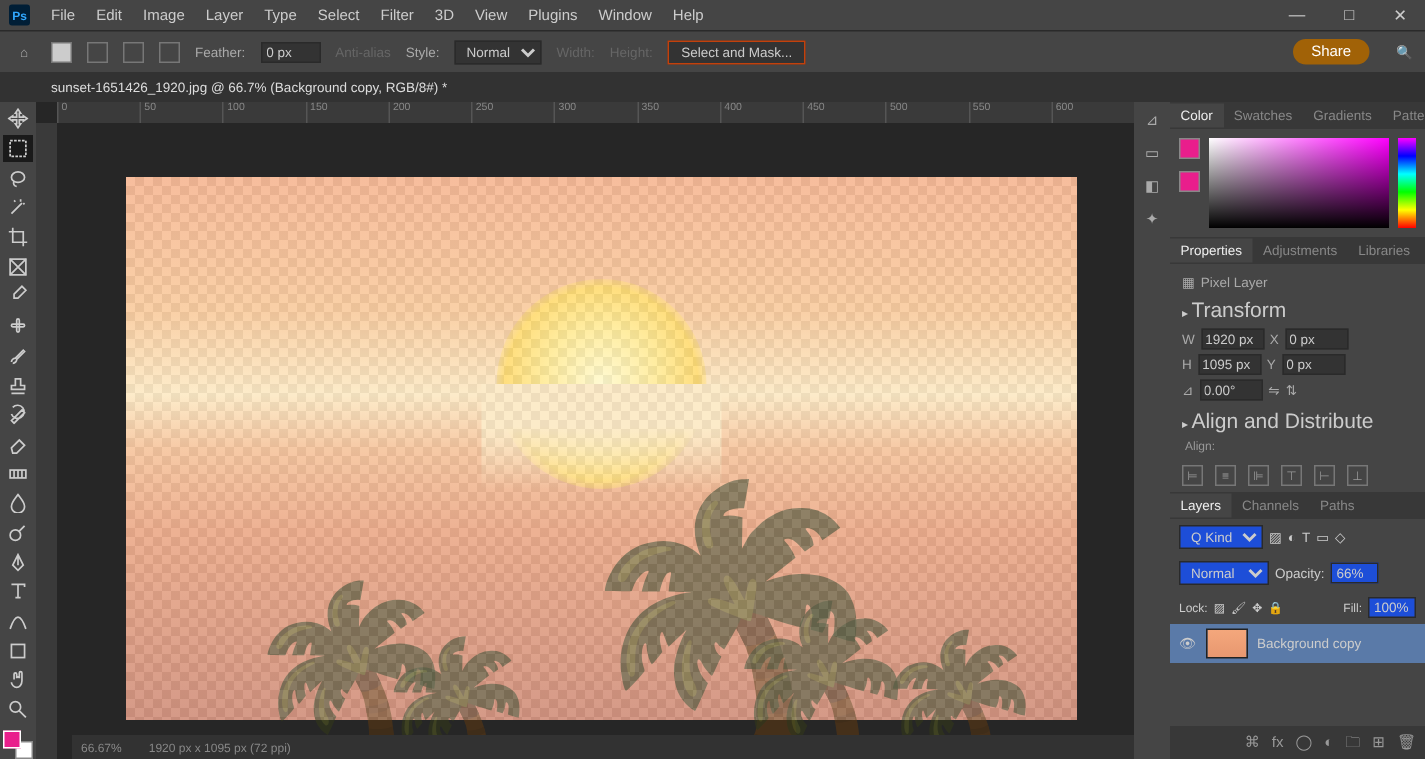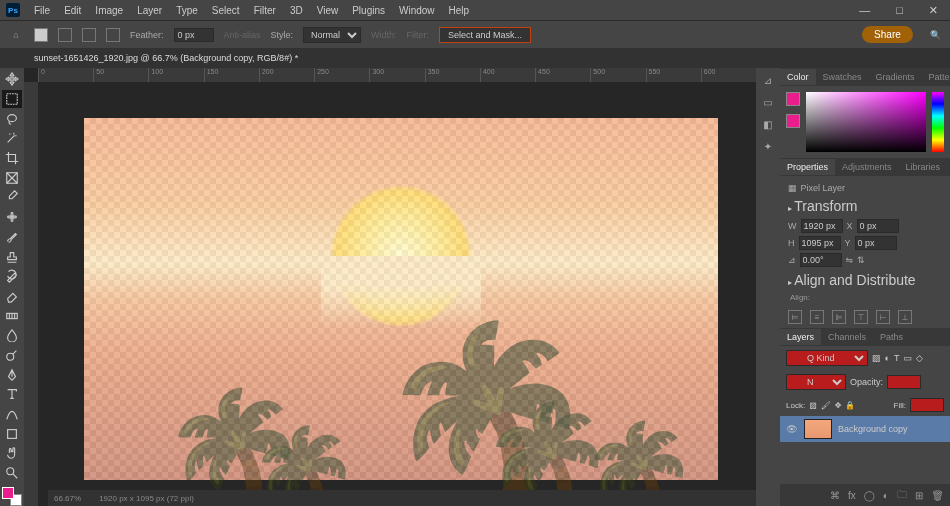--- a/index.html
+++ b/index.html
@@ -51,21 +51,21 @@
 .cp-hue{width:12px;height:60px;background:linear-gradient(to bottom,#f0f,#00f,#0ff,#0f0,#ff0,#f00)}
 .props{padding:4px 8px}
 .props .row{display:flex;align-items:center;gap:4px;margin:3px 0;color:#aaa}
 .props .row input{background:#333;border:1px solid #2a2a2a;color:#ccc;width:42px;font-size:9px;padding:1px 2px}
 .props .hdr{color:#ccc;margin:5px 0;font-size:14px}
 .props .hdr::before{content:"▸ ";font-size:8px}
 .align-row{display:flex;gap:8px;padding:4px 8px;color:#999}
 .align-row span{width:14px;height:14px;border:1px solid #777;display:inline-flex;align-items:center;justify-content:center;font-size:8px}
 .layers-body{flex:1;background:#454545;display:flex;flex-direction:column}
 .layers-ctrl{padding:4px 6px;display:flex;gap:4px;align-items:center;flex-wrap:wrap}
-.layers-ctrl select,.layers-ctrl input{background:#b91c1c;border:1px solid #2a2a2a;color:#ccc;font-size:9px;padding:1px 16px}
+.layers-ctrl select,.layers-ctrl input{background:#1d4ed8;border:1px solid #2a2a2a;color:#ccc;font-size:9px;padding:1px 3px}
 .layer-row{display:flex;align-items:center;padding:3px 6px;gap:6px;background:#5a7aa8}
 .layer-row .eye{width:12px;color:#ccc}
 .layer-row .thumb{width:28px;height:20px;background:linear-gradient(#f4a77c,#e89870);border:1px solid #222}
 .layers-footer{margin-top:auto;height:22px;background:#383838;display:flex;align-items:center;justify-content:flex-end;gap:8px;padding:0 6px;color:#999;font-size:10px}
 .status{position:absolute;bottom:0;left:24px;right:0;height:16px;background:#323232;color:#888;font-size:8px;display:flex;align-items:center;padding:0 6px;gap:18px}
 .maskbtn{background:#333;border:1px solid #c2410c;padding:2px 8px;color:#ccc;font-size:9px}
 </style>
 </head>
 <body>
 
@@ -95,21 +95,21 @@
   <span class="ico" style="background:#ccc"></span>
   <span class="ico"></span>
   <span class="ico"></span>
   <span class="ico"></span>
   <span>Feather:</span>
   <input value="0 px" style="">
   <span style="color:#666">Anti-alias</span>
   <span>Style:</span>
   <select><option>Normal</option></select>
   <span style="color:#666">Width:</span>
-  <span style="color:#666">Filter:</span>
+  <span style="color:#666">Height:</span>
   <button class="maskbtn">Select and Mask...</button>
   <div class="sharebtn">Share</div>
   <span>🔍</span>
 </div>
 
 <div class="tabbar">
   <div class="tab">sunset-1651426_1920.jpg @ 66.7% (Background copy, RGB/8#) *</div>
 </div>
 
 <div class="main">

